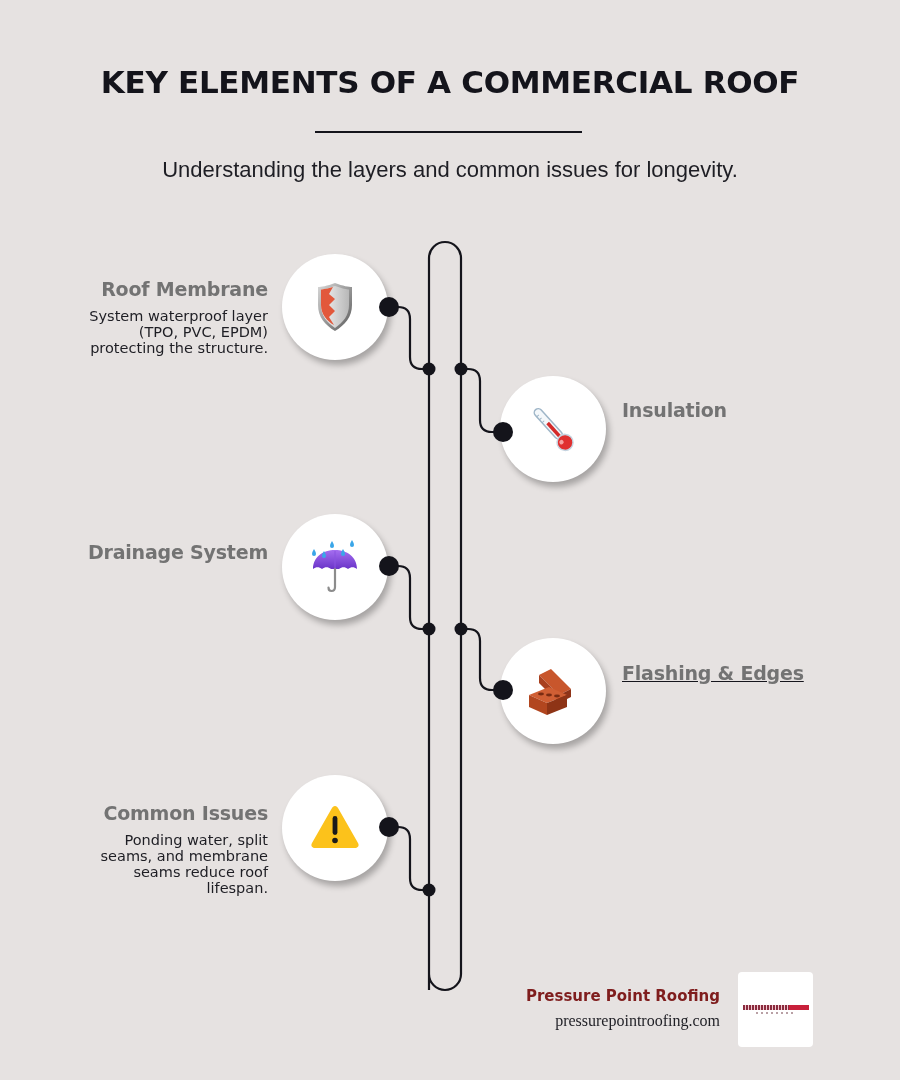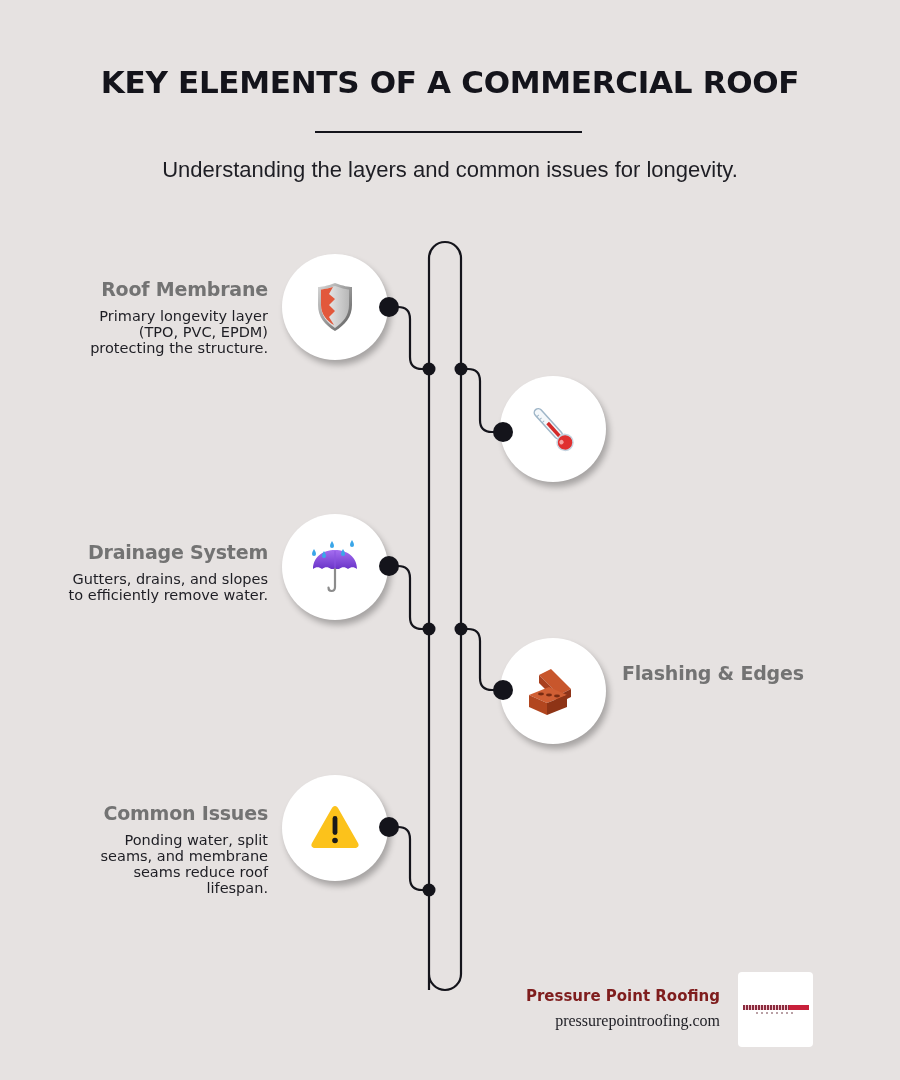--- a/index.html
+++ b/index.html
@@ -94,21 +94,21 @@
     <circle cx="461" cy="369" r="6.5"></circle>
     <circle cx="429" cy="629" r="6.5"></circle>
     <circle cx="461" cy="629" r="6.5"></circle>
     <circle cx="429" cy="890" r="6.5"></circle>
   </g>
 </svg>
 
 <div class="item left" style="left:40px; top:278px; width:228px;">
   <h3>Roof Membrane</h3>
   <p>
-    <span>Primary longevity layer</span><br>
+    <span>System waterproof layer</span><br>
     <span>(TPO, PVC, EPDM)</span><br>
     <span>protecting the structure.</span>
   </p>
 </div>
 <div class="node" style="left:282px; top:254px;">
   <svg class="icon" viewBox="0 0 60 60">
     <defs>
       <linearGradient id="shieldRim" x1="0" y1="0" x2="1" y2="1">
         <stop offset="0" stop-color="#d9d9d9"></stop>
           <stop offset="1" stop-color="#5a5a5a"></stop>
@@ -131,28 +131,25 @@
       <rect x="28.2" y="22" width="3.6" height="22" fill="#d42a2a"></rect>
       <line x1="26" y1="10" x2="29" y2="10" stroke="#9fb6c8" stroke-width="1"></line>
       <line x1="26" y1="14" x2="29" y2="14" stroke="#9fb6c8" stroke-width="1"></line>
       <line x1="26" y1="18" x2="29" y2="18" stroke="#9fb6c8" stroke-width="1"></line>
       <circle cx="30" cy="48" r="8" fill="#e03030" stroke="#c5d4e0" stroke-width="1.5"></circle>
       <circle cx="27.5" cy="45.5" r="2.2" fill="#f7a0a0"></circle>
     </g>
   </svg>
 </div>
 <div class="item right" style="left:622px; top:399px; width:220px;">
+  <h3>Insulation</h3>
 </div>
 
 <div class="item left" style="left:20px; top:541px; width:248px;">
   <h3>Drainage System</h3>
-  <p>
-    <span>Gutters, drains, and slopes</span><br>
-    <span>to efficiently remove water.</span>
-  </p>
 </div>
 <div class="node" style="left:282px; top:514px;">
   <svg class="icon" viewBox="0 0 60 60">
     <defs>
       <linearGradient id="umb" x1="0" y1="0" x2="0" y2="1">
         <stop offset="0" stop-color="#a56ef0"></stop>
           <stop offset="1" stop-color="#6a34c8"></stop>
       </linearGradient>
     </defs>
     <path d="M8 32 C8 20 18 13 30 13 C42 13 52 20 52 32 C49 29.5 46 29.5 43 32 C40 29.5 37 29.5 34 32 L30 32 L26 32 C23 29.5 20 29.5 17 32 C14 29.5 11 29.5 8 32 Z" fill="url(#umb)"></path>
@@ -176,21 +173,21 @@
     <polygon points="16,14 36,34 36,42 16,22" fill="#a8401f"></polygon>
 
     <polygon points="6,34 26,26 44,34 24,42" fill="#d05f34"></polygon>
     <polygon points="6,34 24,42 24,54 6,46" fill="#b2461f"></polygon>
     <polygon points="24,42 44,34 44,46 24,54" fill="#8e3416"></polygon>
     <ellipse cx="18" cy="33" rx="3" ry="1.4" fill="#7a2c12"></ellipse>
     <ellipse cx="26" cy="34" rx="3" ry="1.4" fill="#7a2c12"></ellipse>
     <ellipse cx="34" cy="35" rx="3" ry="1.4" fill="#7a2c12"></ellipse>
   </svg>
 </div>
-<div class="item right" style="left:622px; top:662px; width:220px;">
+<div class="item right" style="left:622px; top:662px; width:220px;text-decoration:underline;">
   <h3>Flashing &amp; Edges</h3>
 </div>
 
 <div class="item left" style="left:40px; top:802px; width:228px;">
   <h3>Common Issues</h3>
   <p>
     <span>Ponding water, split</span><br>
     <span>seams, and membrane</span><br>
     <span>seams reduce roof</span><br>
     <span>lifespan.</span>

